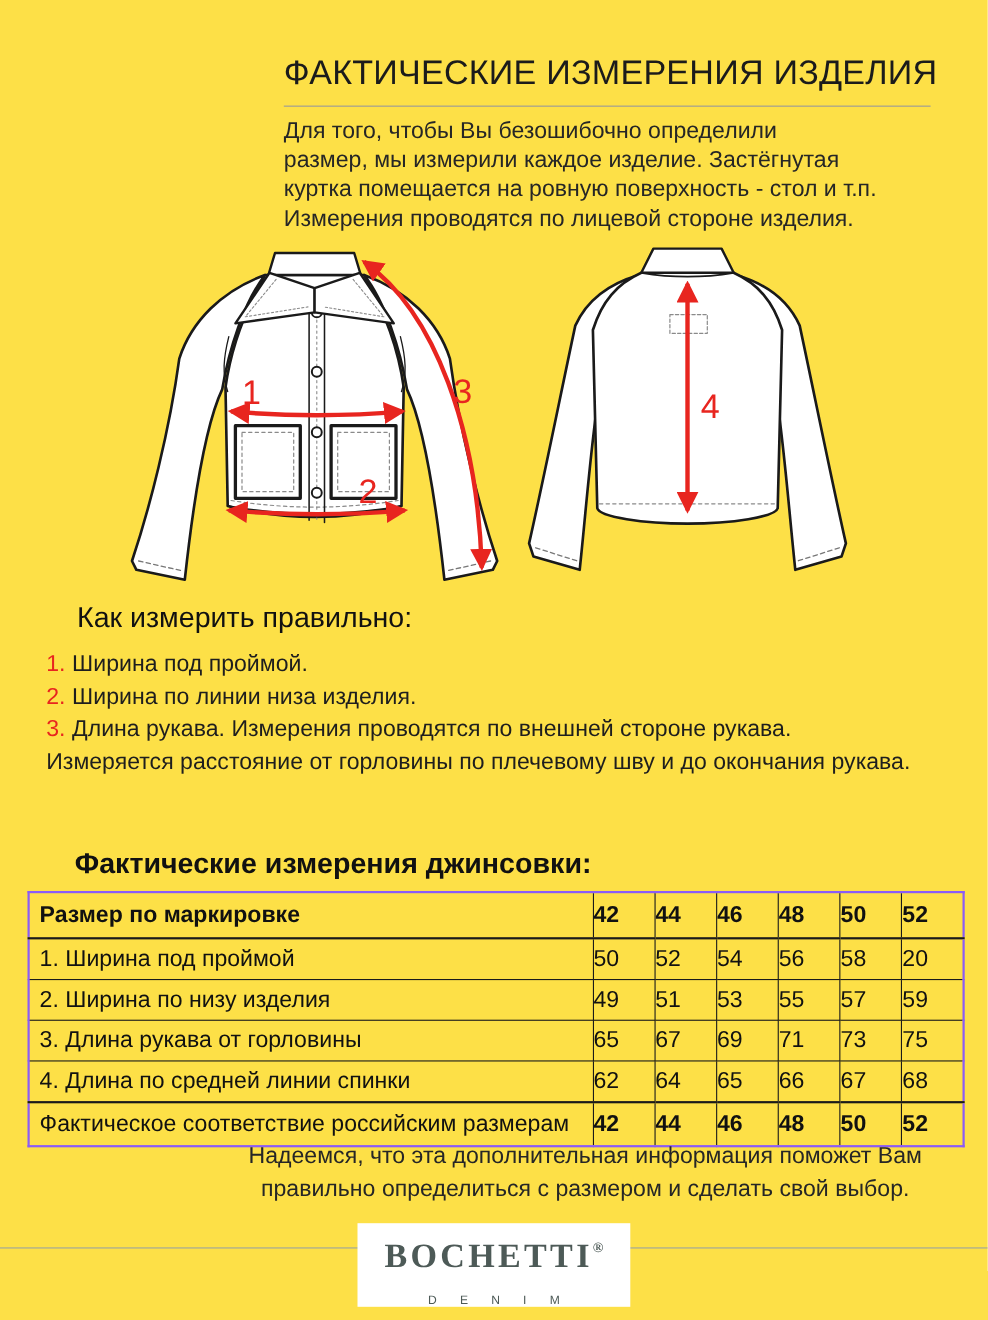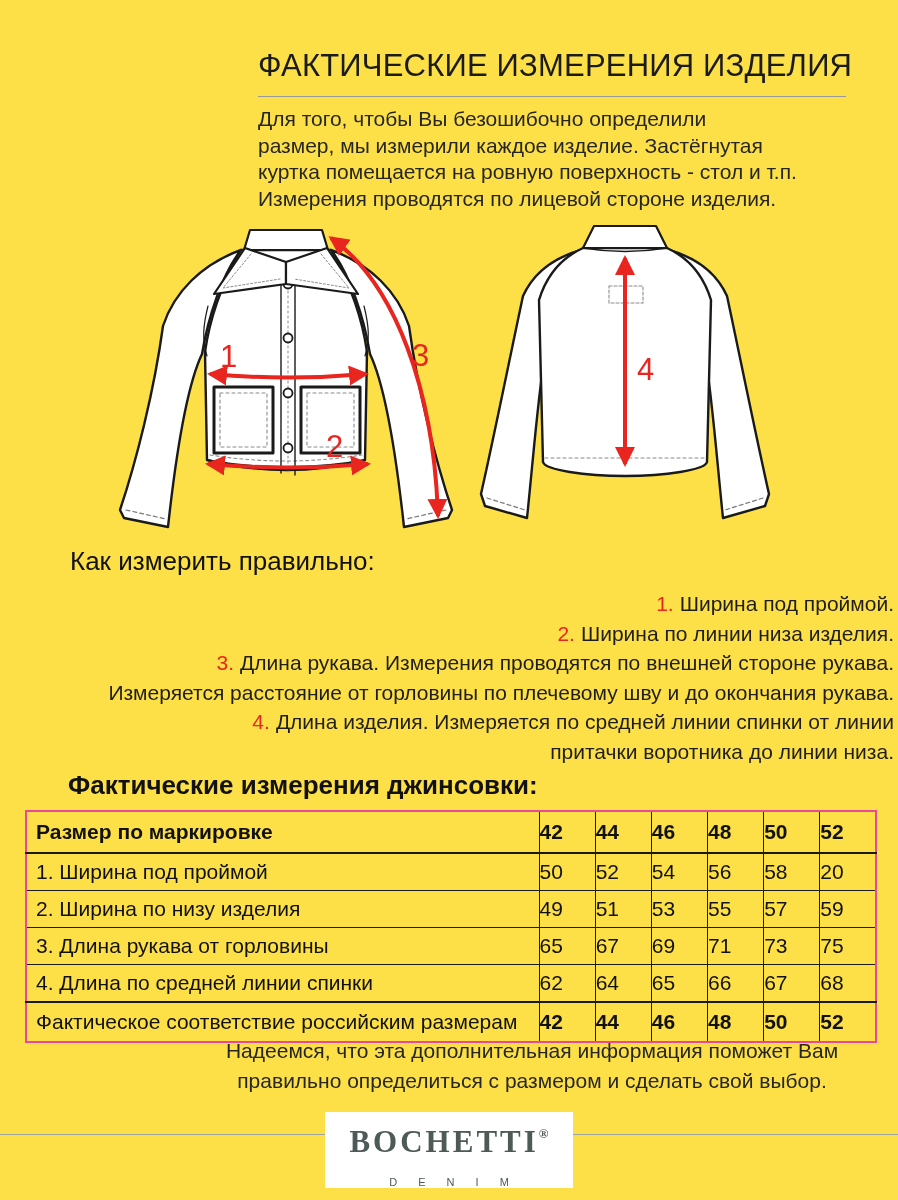--- a/index.html
+++ b/index.html
@@ -11,27 +11,27 @@
   .title-divider{position:absolute;left:258px;top:96px;width:588px;height:1px;background:#97999b;}
   .intro{position:absolute;left:258px;top:106px;width:620px;font-size:21px;line-height:26.5px;
          color:#262626;white-space:pre-line;}
 
   .fig{position:absolute;}
   .fig-front{left:104px;top:222px;width:360px;height:320px;}
   .fig-back{left:475px;top:222px;width:300px;height:310px;}
 
   .howto-heading{position:absolute;left:70px;top:546px;font-size:26px;font-weight:normal;color:#111;}
   .howto-list{position:absolute;left:42px;top:589px;width:852px;font-size:21px;line-height:29.5px;color:#1e1e1e;}
-  .howto-item{white-space:pre-line;text-align:right;}
+  .howto-item{white-space:pre-line;}
   .howto-item .num{color:#e8251f;margin-right:6px;}
 
   .meas-heading{position:absolute;left:68px;top:770px;font-size:26px;font-weight:bold;color:#111;}
 
   .size-table{position:absolute;left:25px;top:810px;width:852px;border-collapse:collapse;
-              table-layout:fixed;font-size:21px;color:#111;border:2px solid #ec4899;}
+              table-layout:fixed;font-size:21px;color:#111;border:2px solid #8b5cf6;}
   .size-table td{border:1px solid #1a1a1a;height:36px;padding:0 0 0 9px;overflow:hidden;white-space:nowrap;}
   .size-table td.num{text-align:left;padding:0;}
   .size-table tr.head td{font-weight:bold;height:40px;border-bottom-width:2px;}
   .size-table tr.foot td{border-top-width:2px;height:38px;margin-left:47px;}
   .size-table tr.foot td.num{font-weight:bold;}
 
   .outro{position:absolute;left:164px;top:1036px;width:736px;text-align:center;font-size:21px;
          line-height:29.5px;color:#262626;white-space:pre-line;}
 
   .brand{position:absolute;left:0;top:1112px;width:898px;height:70px;}
@@ -127,22 +127,20 @@
     </g>
     <text class="mlabel" x="162" y="158">4</text>
   </svg>
 
   <div class="howto-heading">Как измерить правильно:</div>
   <div class="howto-list">
     <div class="howto-item"><span class="num">1.</span><span>Ширина под проймой.</span></div>
     <div class="howto-item"><span class="num">2.</span><span>Ширина по линии низа изделия.</span></div>
     <div class="howto-item"><span class="num">3.</span><span>Длина рукава. Измерения проводятся по внешней стороне рукава.
 Измеряется расстояние от горловины по плечевому шву и до окончания рукава.</span></div>
-    <div class="howto-item"><span class="num">4.</span><span>Длина изделия. Измеряется по средней линии спинки от линии
-притачки воротника до линии низа.</span></div>
   </div>
 
   <div class="meas-heading">Фактические измерения джинсовки:</div>
   <table class="size-table">
     <colgroup>
         <col style="width:513px">
         <col>
         <col>
         <col>
         <col>

